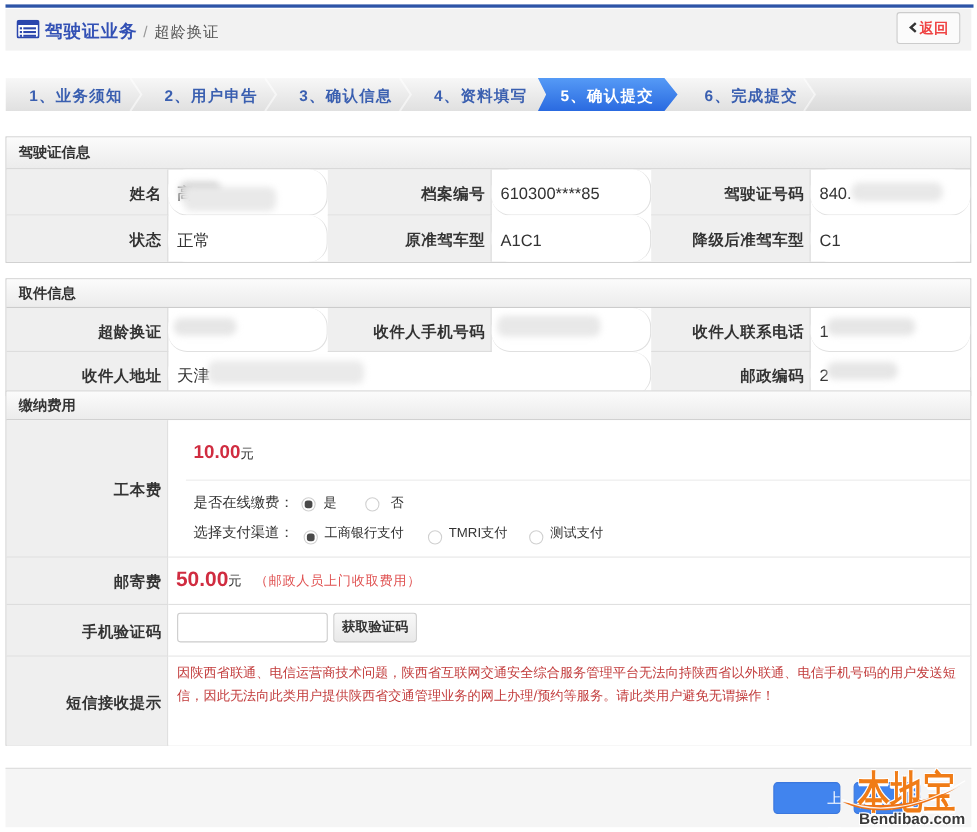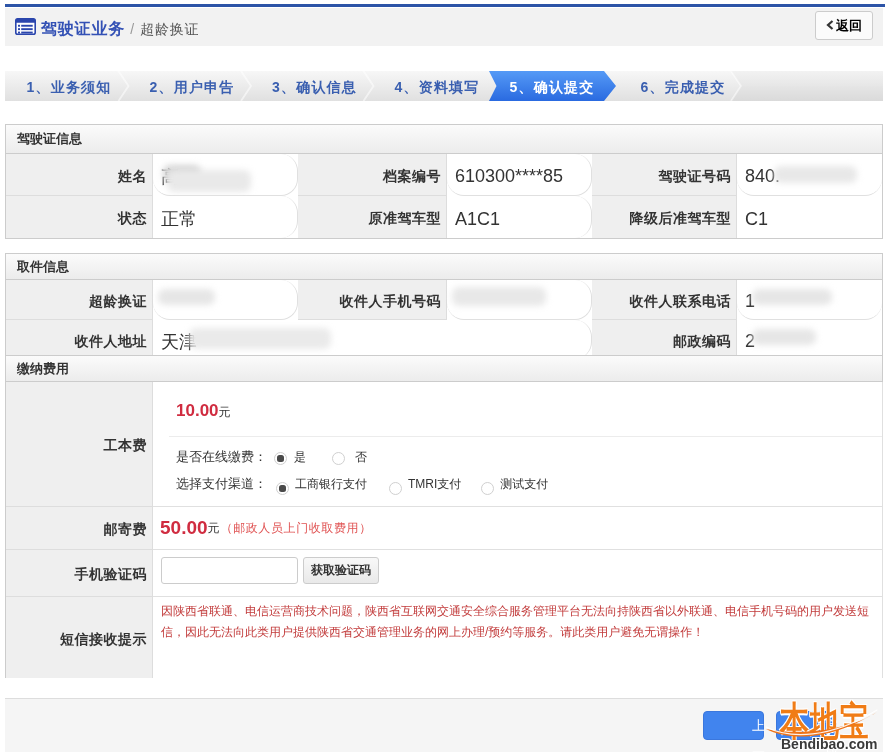--- a/index.html
+++ b/index.html
@@ -5,31 +5,31 @@
 * { margin:0; padding:0; box-sizing:border-box; }
 html,body { width:888px; height:756px; background:#fff; font-family:"Liberation Sans",sans-serif; position:relative; overflow:hidden; }
 .abs { position:absolute; }
 
 
 #topline { left:5px; top:4px; width:880px; height:3px; background:#2d54a7; }
 #hband { left:5px; top:8px; width:878px; height:38px; background:#f2f2f2; }
 #title { left:41px; top:19px; font-size:16px; font-weight:bold; color:#3351b5; }
 #title .sl { color:#999; font-weight:normal; font-size:14px; }
 #title .sub { color:#555; font-weight:normal; font-size:14px; }
-#backbtn { left:815px; top:11px; width:58px; height:29px; background:#fbfbfb; border:1px solid #ccc; border-radius:3px; font-size:13px; font-weight:bold; color:#000000; text-align:center; line-height:27px; }
+#backbtn { left:815px; top:11px; width:58px; height:29px; background:#fbfbfb; border:1px solid #ccc; border-radius:3px; font-size:13px; font-weight:bold; color:#ef4444; text-align:center; line-height:27px; }
 
 
 .sect { left:5px; width:878px; border:1px solid #ccc; background:#fff; }
 .shead { height:26px; line-height:25px; padding-left:11px; font-size:13px; font-weight:bold; color:#333;
   background:linear-gradient(#fbfbfb,#ececec); border-bottom:1px solid #ccc; }
 .grid { display:grid; }
 .lbl { background:#efefef; font-size:14px; font-weight:bold; color:#333; text-align:right; padding-right:5px;
   border-right:1px solid #ddd; border-bottom:1px solid #ddd; display:flex; align-items:center; justify-content:flex-end; letter-spacing:0.5px; padding-top:4px;}
 .val { background:#fff; font-size:12px; color:#333; padding-left:8px; border-right:1px solid #e0e0e0; border-bottom:1px solid #e0e0e0; display:flex; align-items:center; position:relative;}
-#s1 .val, #s2 .val { padding-top:4px; font-size:18px;border-radius:17px; }
+#s1 .val, #s2 .val { padding-top:4px; font-size:15px;border-radius:17px; }
 .blur { position:absolute; background:#dedede; filter:blur(3px); border-radius:7px; }
 
 
 .red { color:#cf2929; }
 .bigred { color:#d02c40; font-weight:bold; font-size:15px; }
 .radio { display:inline-block; width:13px; height:13px; border:1px solid #d0d0d0; border-radius:50%; background:#fff; vertical-align:middle; position:relative; margin-top:-2px; }
 .radio.on:after { content:""; position:absolute; left:2px; top:2px; width:7px; height:7px; background:#4a4a4a; border-radius:2.5px; }
 
 #footer { left:5px; top:698px; width:878px; height:54px; background:#f5f5f5; border-top:1px solid #ddd; }
 .bluebtn { position:absolute; width:61px; height:29px; background:#4184ee; border:1px solid #3b77dd; border-radius:4px; color:#fff; font-size:13px; text-align:center; line-height:27px;padding-left:48px; }
@@ -146,21 +146,21 @@
       <div style="height:55px;border-bottom:1px solid #ececec;padding-left:7px;padding-top:19px"><span class="bigred" style="font-size:17px">10.00</span><span style="font-size:12px;color:#333">元</span></div>
       <div style="padding-left:7px;margin-top:11px;font-size:13px;color:#333;height:16px">是否在线缴费：<span class="radio on" style="margin-left:7px;position:relative;top:2px"></span><span style="font-size:12px;margin-left:7px">是</span><span class="radio" style="margin-left:26px;position:relative;top:2px"></span><span style="font-size:12px;margin-left:10px">否</span>
       </div>
       <div style="padding-left:7px;margin-top:11px;font-size:13px;color:#333;height:16px">选择支付渠道：<span class="radio on" style="margin-left:9px;position:relative;top:5px"></span><span style="font-size:12px;margin-left:6px">工商银行支付</span><span class="radio" style="margin-left:22px;position:relative;top:5px"></span><span style="font-size:12px;margin-left:6px">TMRI支付</span><span class="radio" style="margin-left:20px;position:relative;top:5px"></span><span style="font-size:12px;margin-left:6px">测试支付</span>
       </div>
     </div>
     <div class="lbl" style="height:43px">邮寄费</div>
     <div class="val" style="height:43px;padding-left:7px">
         <span class="bigred" style="font-size:19px">50.00</span>
         <span style="font-size:12px;color:#333">元</span>
-        <span class="red" style="font-size:12px;color:#e05353;letter-spacing:0.6px;margin-left:1px">（邮政人员上门收取费用）</span>
+        <span class="red" style="font-size:12px;color:#e05353;letter-spacing:0.6px;margin-left:12px">（邮政人员上门收取费用）</span>
       </div>
     <div class="lbl" style="height:47px">手机验证码</div>
     <div class="val" style="height:47px">
       <span style="display:inline-block;width:137px;height:27px;border:1px solid #ccc;border-radius:3px;background:#fff;position:relative;top:-3px"></span>
       <span style="display:inline-block;margin-left:5px;width:76px;height:27px;position:relative;top:-3px;border:1px solid #ccc;border-radius:3px;background:linear-gradient(#f8f8f8,#e9e9e9);font-size:12px;font-weight:bold;color:#333;text-align:center;line-height:25px">获取验证码</span>
     </div>
     <div class="lbl" style="height:81px;border-bottom:none">短信接收提示</div>
     <div class="val red" style="height:81px;border-bottom:none;font-size:12px;line-height:21px;padding-right:8px;display:block;padding-top:4px;color:#c23b3b">因陕西省联通、电信运营商技术问题，陕西省互联网交通安全综合服务管理平台无法向持陕西省以外联通、电信手机号码的用户发送短信，因此无法向此类用户提供陕西省交通管理业务的网上办理/预约等服务。请此类用户避免无谓操作！</div>
   </div>
 </div>

